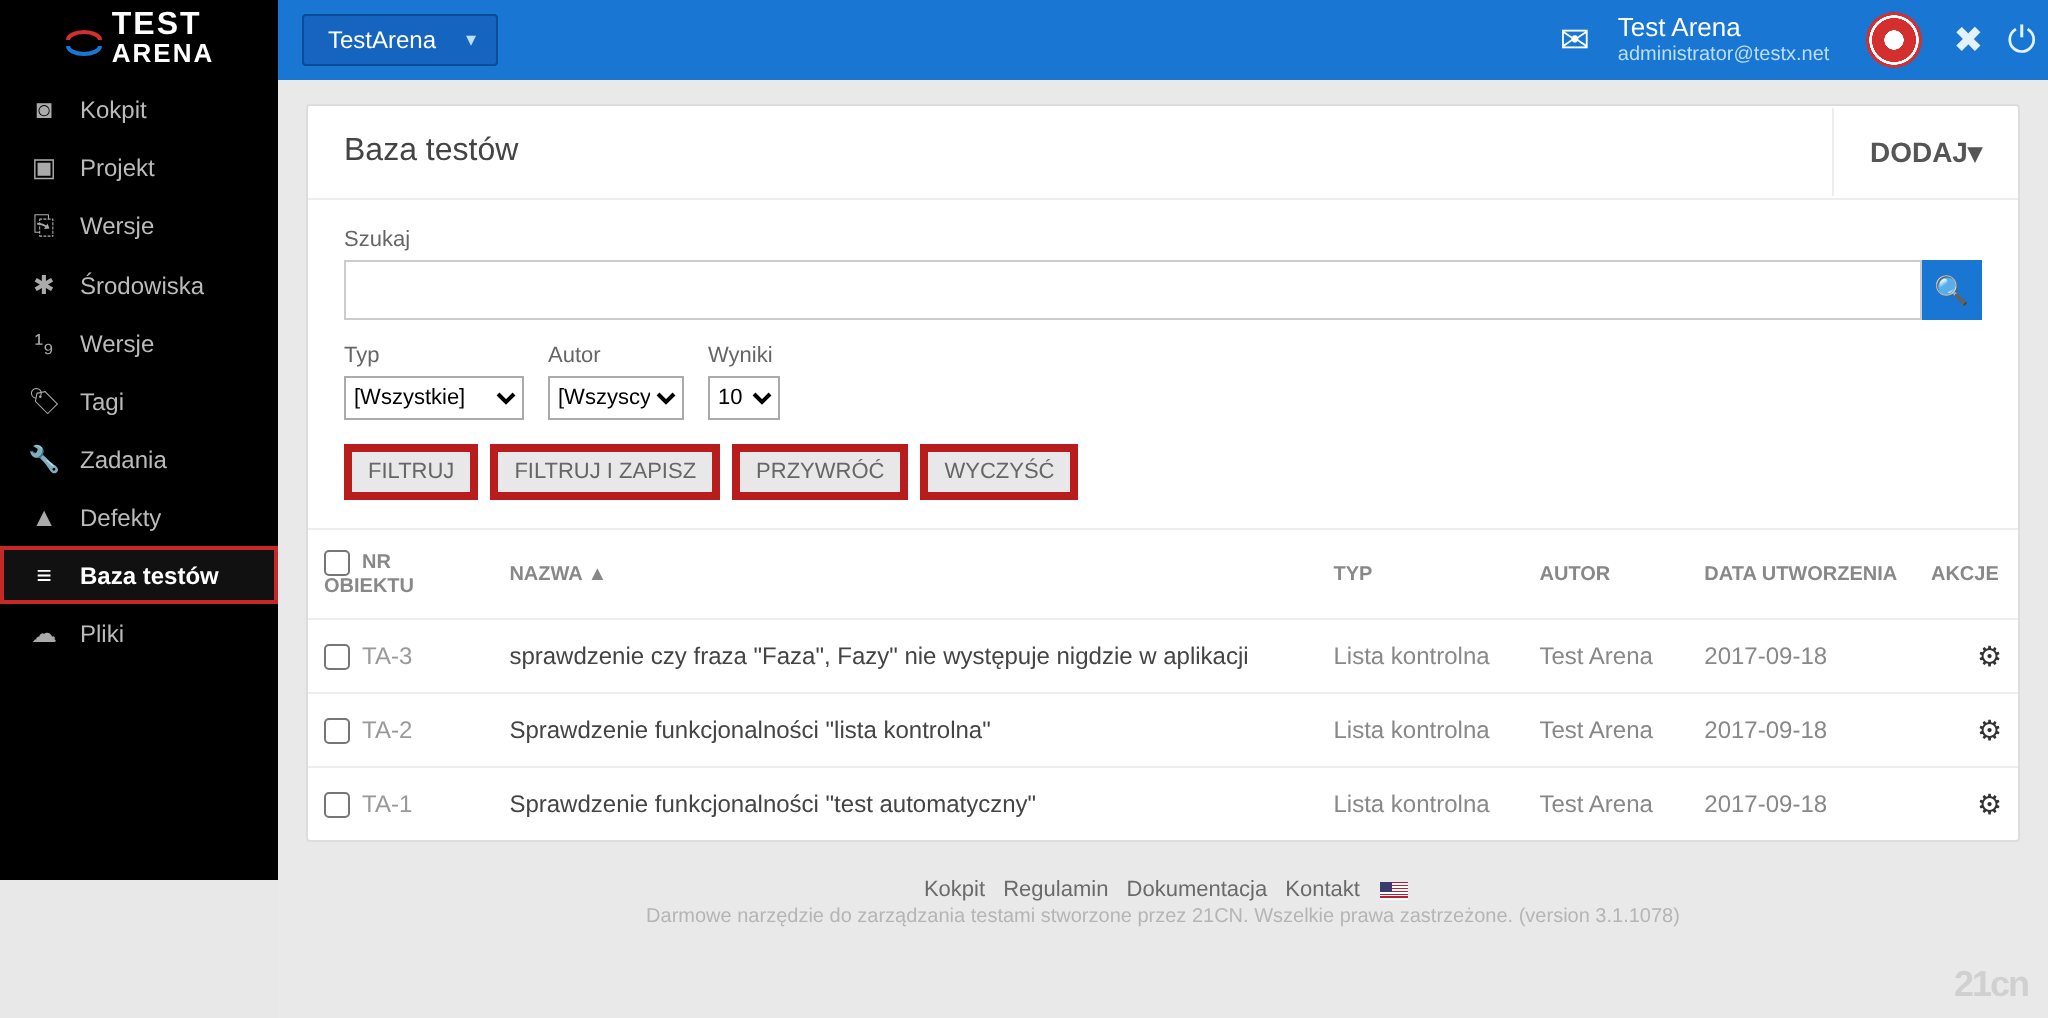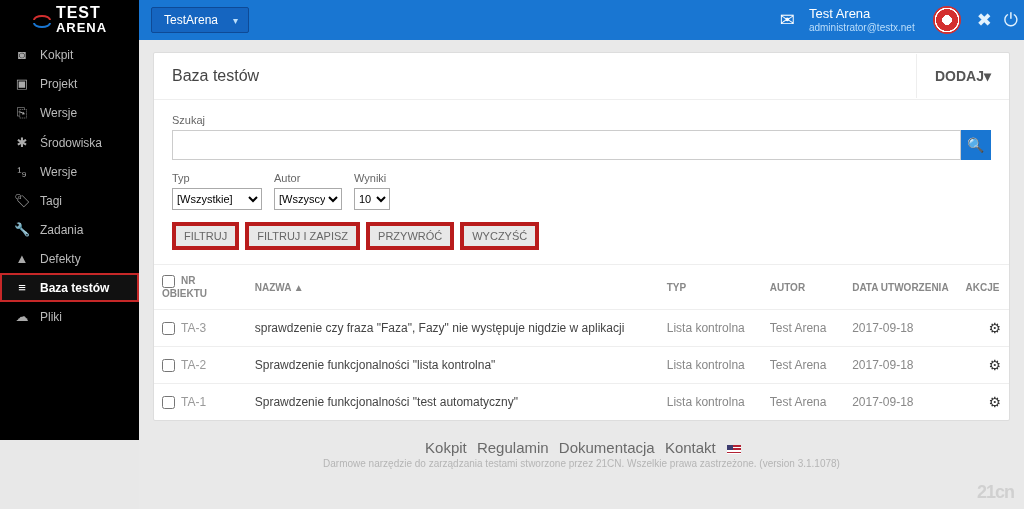--- a/index.html
+++ b/index.html
@@ -51,21 +51,21 @@
 .tbl { width:100%; border-collapse:collapse; }
 .tbl th { text-align:left; font-size:10px; color:#888; font-weight:bold; padding:10px 8px; border-top:1px solid #eee; }
 .tbl td { padding:10px 8px; border-top:1px solid #eee; font-size:12px; color:#555;margin-left:20px; }
 .tbl td.name { color:#444; }
 .th-sort { color:#1976d2; }
 .row-chk { margin-right:6px; vertical-align:middle; }
 .gear { cursor:pointer; font-size:14px; color:#333; }
 .bulk-actions { padding:14px 18px; display:flex; gap:6px; }
 
 
-.footer { text-align:center; font-size:15px; color:#777; padding:6px 0 2px; }
+.footer { text-align:center; font-size:11px; color:#777; padding:6px 0 2px; }
 .footer a { color:#6a6a6a; text-decoration:none; margin:0 3px; }
 .footer-sub { text-align:center; font-size:10px; color:#b5b5b5; padding-bottom:8px; }
 .flag { width:14px; height:9px; display:inline-block; background:linear-gradient(to bottom,#b22234 0 8%,#fff 8% 16%,#b22234 16% 24%,#fff 24% 32%,#b22234 32% 40%,#fff 40% 48%,#b22234 48% 56%,#fff 56% 64%,#b22234 64% 72%,#fff 72% 80%,#b22234 80% 88%,#fff 88% 100%); position:relative; vertical-align:middle; margin-left:4px; }
 .flag::before { content:""; position:absolute; top:0; left:0; width:6px; height:5px; background:#3c3b6e; }
 .brand-wm { position:absolute; right:10px; bottom:6px; font-size:18px; color:#d0d0d0; font-weight:bold; letter-spacing:-1px; }
 </style>
 </head>
 <body>
 
 <div class="sidebar">

